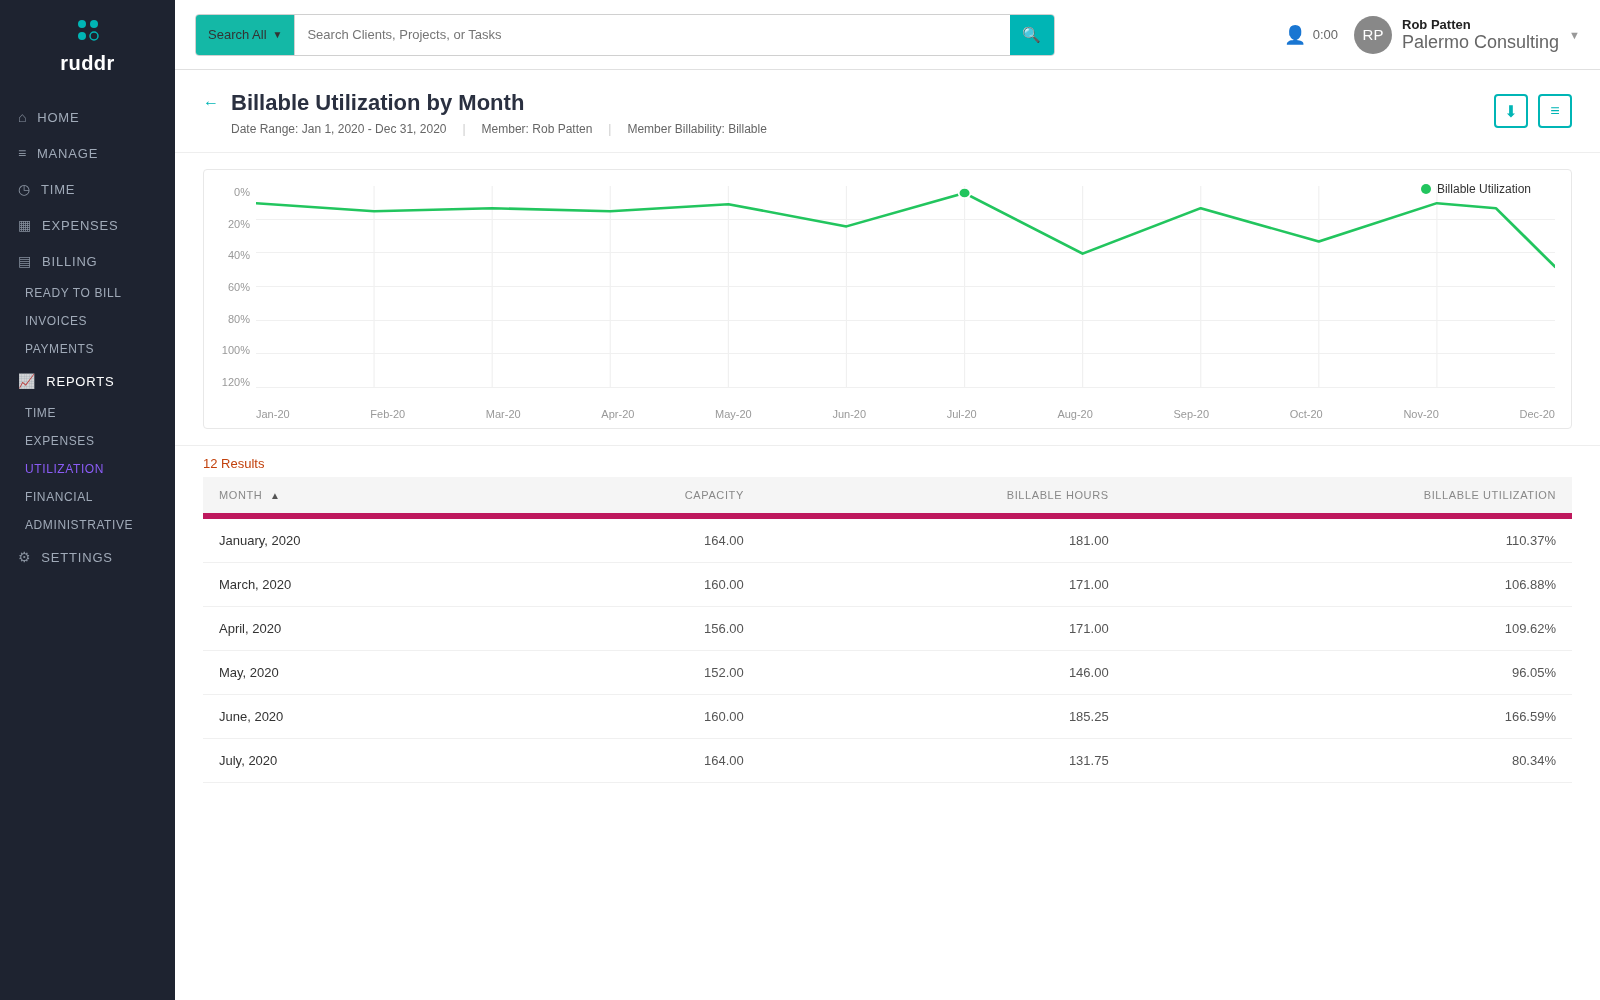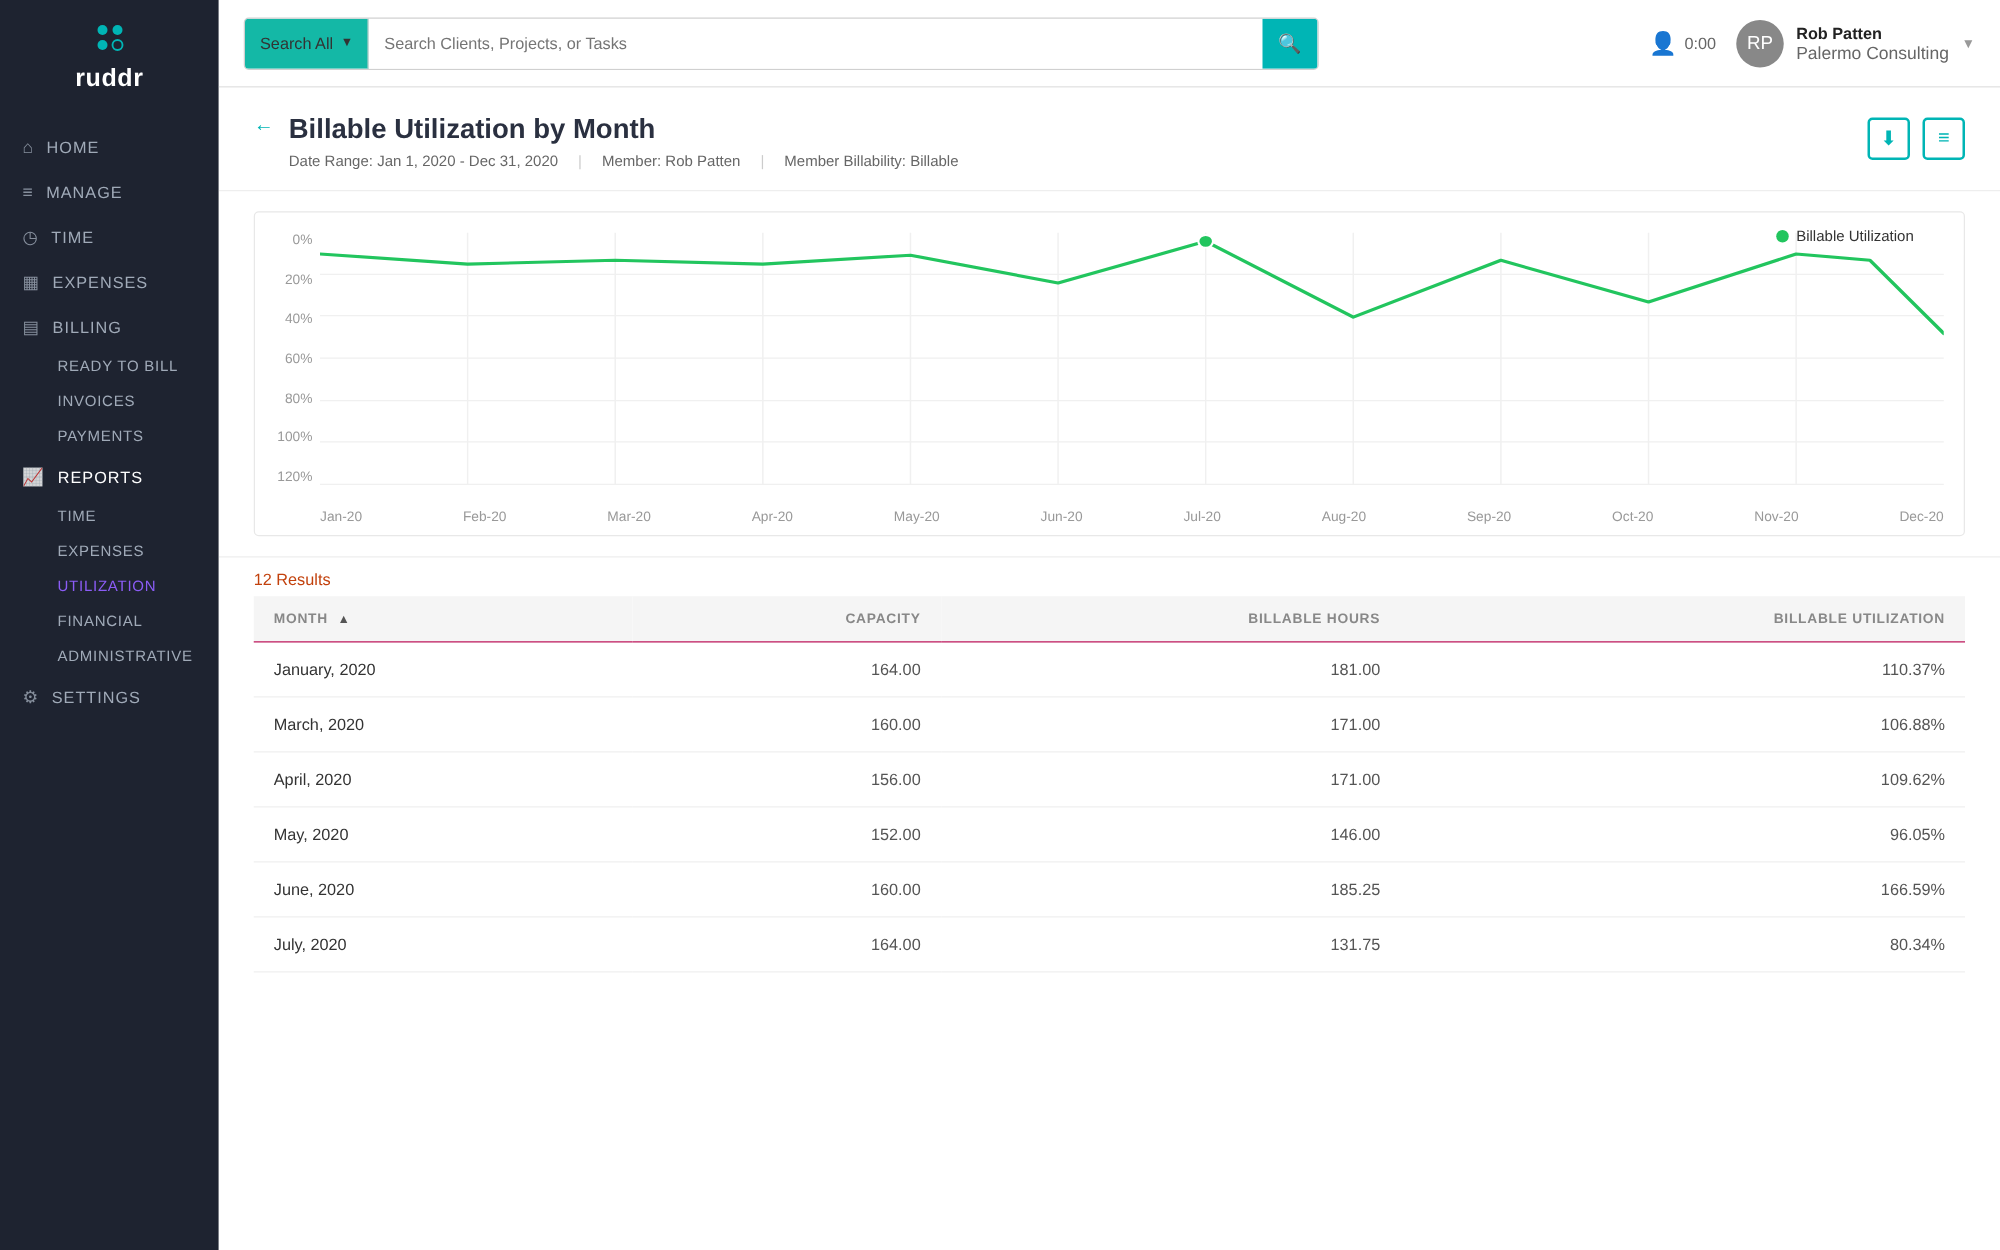--- a/index.html
+++ b/index.html
@@ -44,21 +44,21 @@
       cursor: pointer;
       color: #a0aab8;
       font-size: 13px;
       font-weight: 500;
       letter-spacing: 0.8px;
       text-transform: uppercase;
     }
     .nav-item.active { color: #fff; }
     .nav-item .nav-icon { font-size: 14px; opacity: 0.8; }
     .nav-sub {
-      padding-left: 46px;
+      padding-left: 25px;
     }
     .nav-sub-item {
       padding: 7px 18px 7px 0;
       color: #a0aab8;
       font-size: 12px;
       font-weight: 500;
       letter-spacing: 0.6px;
       text-transform: uppercase;
       cursor: pointer;
     }
@@ -161,21 +161,21 @@
       background: #888;
       overflow: hidden;
       display: flex;
       align-items: center;
       justify-content: center;
       font-size: 15px;
       color: #fff;
     }
     .user-details { text-align: left; }
     .user-name { font-size: 13px; font-weight: 700; color: #222; }
-    .user-company { font-size: 14px; color: #666; }
+    .user-company { font-size: 18px; color: #666; }
     .dropdown-arrow { color: #999; font-size: 11px; }
 
     
     .content {
       flex: 1;
       overflow-y: auto;
       background: #f0f0f0;
       padding: 0;
     }
     .content-inner {
@@ -321,25 +321,25 @@
       border-collapse: collapse;
       font-size: 13px;
     }
     thead tr {
       background: #f5f5f5;
     }
     th {
       padding: 12px 16px;
       text-align: left;
       font-size: 11px;
-      font-weight: 700;
+      font-weight: 400;
       color: #888;
       letter-spacing: 0.6px;
       text-transform: uppercase;
-      border-bottom: 1px solid #be185d;
+      border-bottom: 6px solid #be185d;
     }
     th.right { text-align: right; }
     td {
       padding: 14px 16px;
       color: #333;
       border-bottom: 1px solid #f0f0f0;
     }
     td.right { text-align: right; color: #555; }
     .sort-arrow { font-size: 10px; color: #555; margin-left: 4px; }
 

